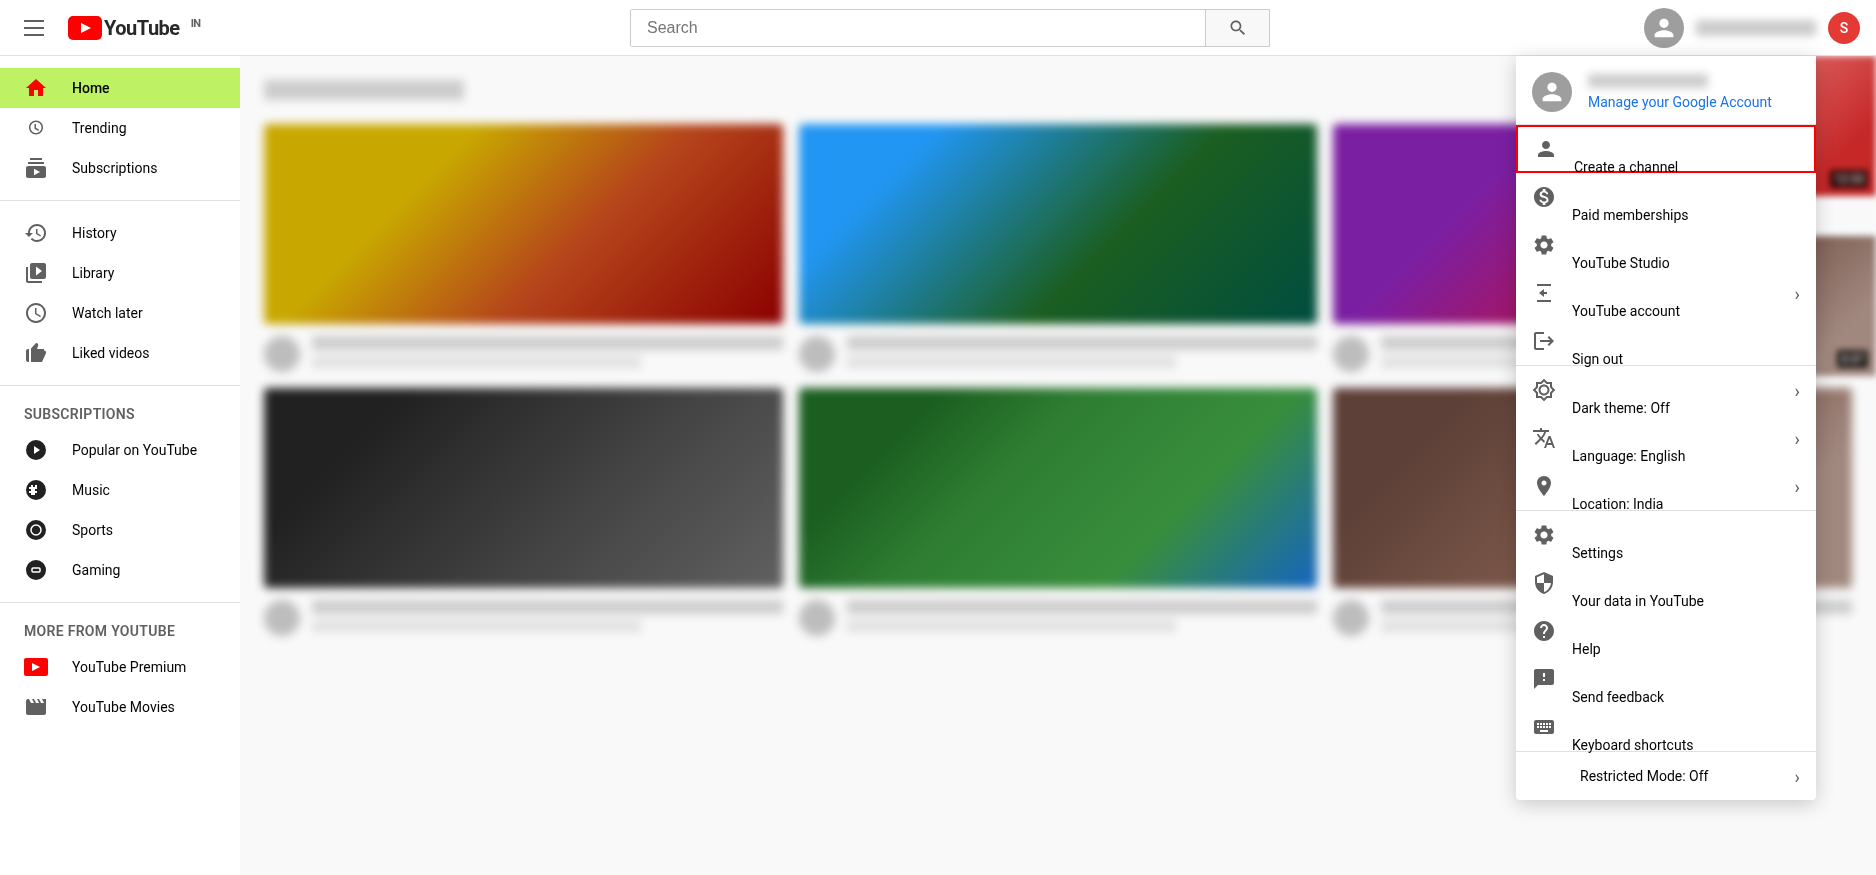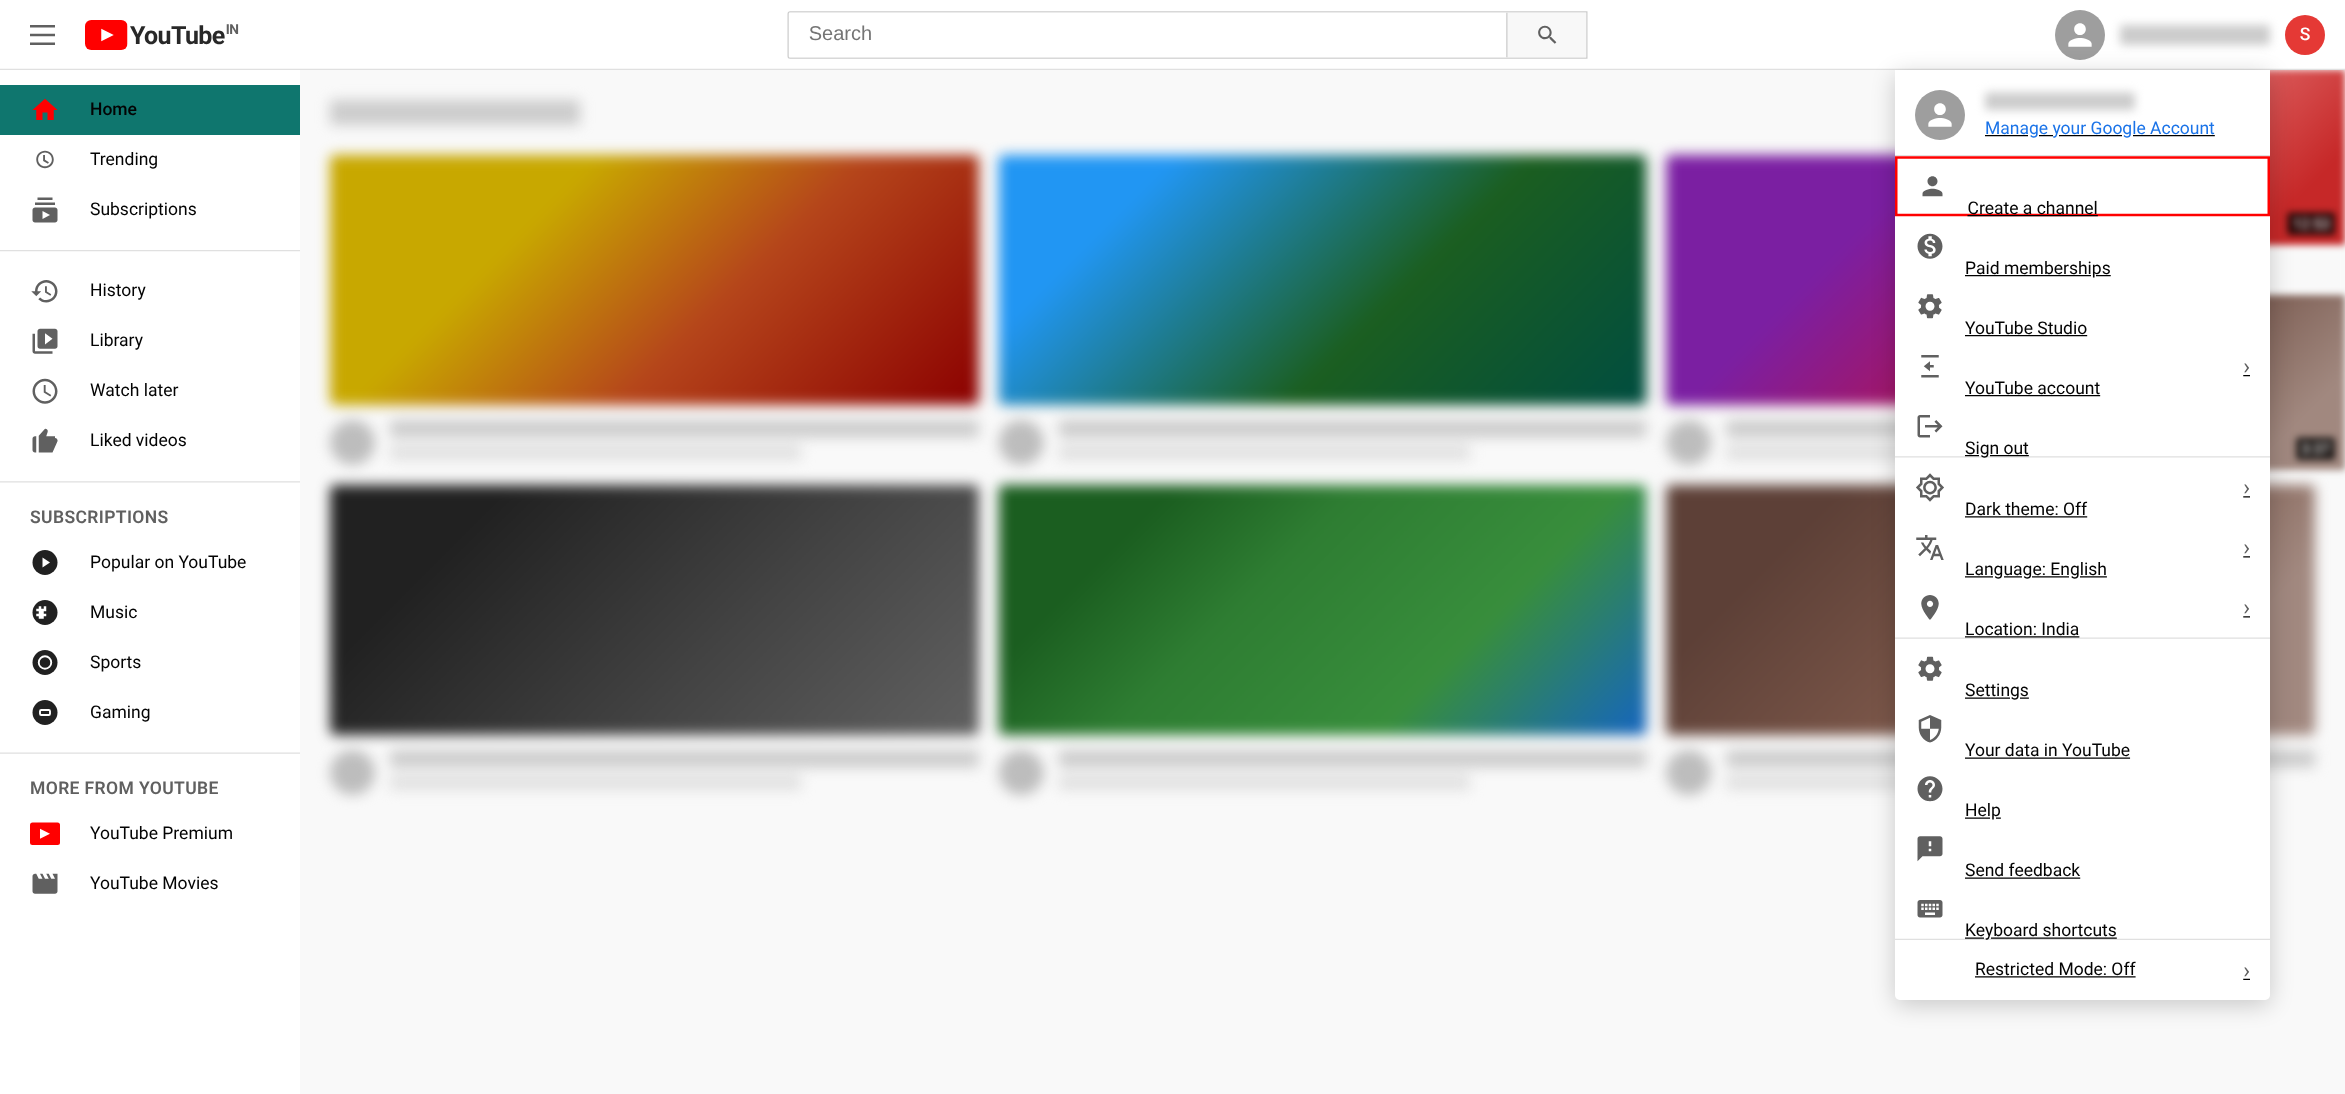--- a/index.html
+++ b/index.html
@@ -10,21 +10,21 @@
       position: fixed; top: 0; left: 0; right: 0; height: 56px;
       background: #fff; display: flex; align-items: center; padding: 0 16px;
       z-index: 100; border-bottom: 1px solid #e0e0e0;
     }
     .header-left { display: flex; align-items: center; gap: 16px; width: 240px; }
     .hamburger { cursor: pointer; display: flex; flex-direction: column; gap: 5px; padding: 8px; }
     .hamburger span { display: block; width: 20px; height: 2px; background: #606060; }
     .logo { display: flex; align-items: center; gap: 2px; cursor: pointer; }
     .logo-icon { width: 34px; height: 24px; }
     .logo-text { font-size: 20px; font-weight: 700; color: #282828; letter-spacing: -0.5px; }
-    .logo-country { font-size: 11px; color: #606060; vertical-align: super; margin-left: 1px; }
+    .logo-country { font-size: 11px; color: #606060; vertical-align: super; margin-left: 11px; }
 
     .header-center { flex: 1; display: flex; align-items: center; justify-content: center; }
     .search-bar { display: flex; width: 640px; height: 38px; border: 1px solid #ccc; border-radius: 2px 0 0 2px; overflow: hidden; }
     .search-input { flex: 1; padding: 0 16px; font-size: 16px; border: none; outline: none; color: #282828; }
     .search-btn { width: 64px; background: #f8f8f8; border: none; border-left: 1px solid #ccc; cursor: pointer; display: flex; align-items: center; justify-content: center; }
     .search-btn svg { width: 20px; height: 20px; fill: #606060; }
 
     .header-right { display: flex; align-items: center; gap: 12px; margin-left: auto; }
     .avatar-circle { width: 40px; height: 40px; border-radius: 50%; background: #9e9e9e; display: flex; align-items: center; justify-content: center; cursor: pointer; overflow: hidden; }
     .avatar-circle svg { width: 28px; height: 28px; fill: #fff; }
@@ -33,21 +33,21 @@
 
     
     .sidebar {
       position: fixed; top: 56px; left: 0; width: 240px; height: calc(100vh - 56px);
       background: #fff; overflow-y: auto; z-index: 50; padding: 12px 0;
     }
     .sidebar-item {
       display: flex; align-items: center; gap: 24px; padding: 0 24px; height: 40px;
       cursor: pointer; font-size: 14px; color: #030303; border-radius: 0;
     }
-    .sidebar-item.active { background: #0f766e; font-weight: 500; }
+    .sidebar-item.active { background: #bef264; font-weight: 500; }
     .sidebar-item svg { width: 24px; height: 24px; fill: #606060; flex-shrink: 0; }
     .sidebar-item.active svg { fill: #030303; }
     .sidebar-section-title { padding: 8px 24px; font-size: 14px; font-weight: 600; color: #606060; letter-spacing: 0.3px; text-transform: uppercase; }
     .sidebar-divider { height: 1px; background: #e0e0e0; margin: 12px 0; }
 
     
     .main { margin-left: 240px; margin-top: 56px; padding: 24px; filter: blur(5px); }
     .blurred-title { width: 200px; height: 20px; background: #ccc; border-radius: 2px; margin-bottom: 24px; }
     .video-grid { display: grid; grid-template-columns: repeat(3, 1fr); gap: 16px; }
     .video-thumb {
@@ -73,21 +73,21 @@
     .right-thumb-item { position: relative; height: 90px; overflow: hidden; }
     .right-thumb-1 { background: linear-gradient(135deg, #e57373 30%, #c62828 80%); height: 140px; }
     .right-thumb-2 { background: linear-gradient(135deg, #6d4c41 30%, #a1887f 80%); height: 140px; }
     .thumb-duration {
       position: absolute; bottom: 8px; right: 8px; background: rgba(0,0,0,0.8);
       color: #fff; font-size: 12px; padding: 2px 4px; border-radius: 2px;
     }
     .dropdown-menu {
       position: fixed; top: 56px; right: 60px; width: 300px;
       background: #fff; box-shadow: 0 4px 20px rgba(0,0,0,0.2);
-      border-radius: 0 0 4px 4px; z-index: 300; overflow: hidden; text-decoration: underline;
+      border-radius: 0 0 4px 4px; z-index: 300; overflow: hidden;
     }
 
     
     .dropdown-user-section {
       display: flex; align-items: center; gap: 16px; padding: 16px 16px 12px;
       border-bottom: 1px solid #e0e0e0;
     }
     .dropdown-avatar { width: 40px; height: 40px; border-radius: 50%; background: #9e9e9e; display: flex; align-items: center; justify-content: center; }
     .dropdown-avatar svg { width: 28px; height: 28px; fill: #fff; }
     .dropdown-user-info { flex: 1; }

